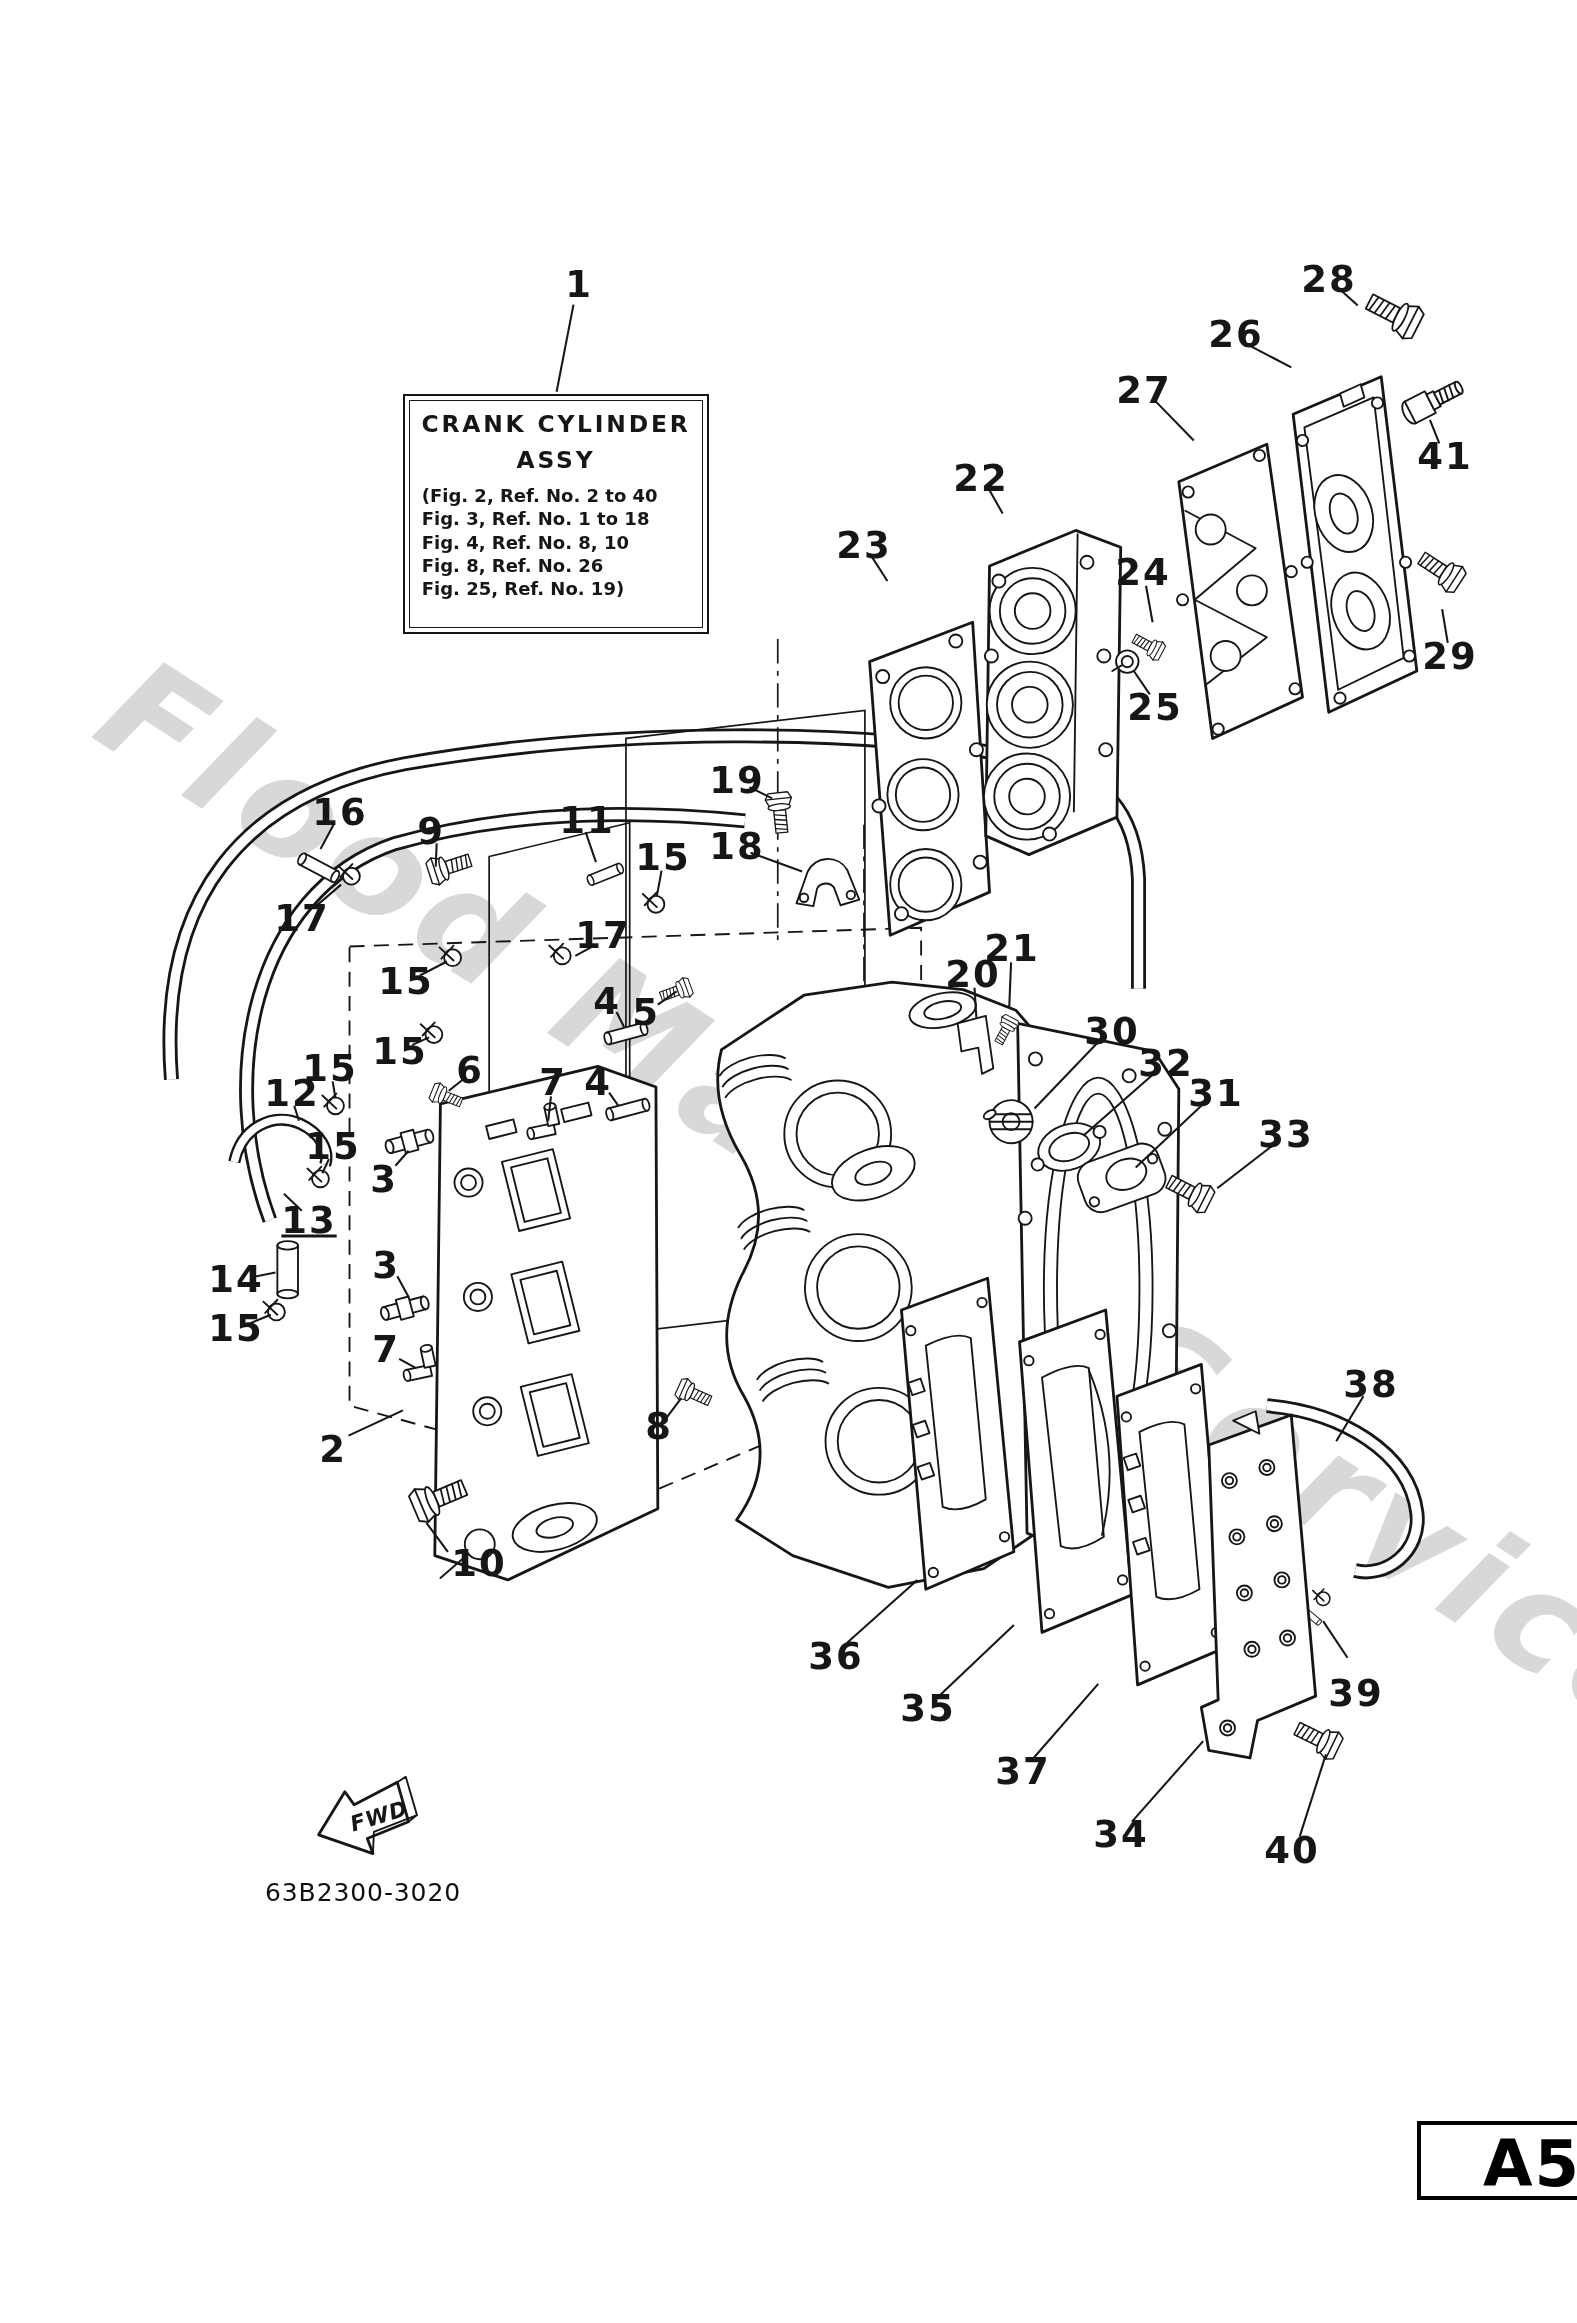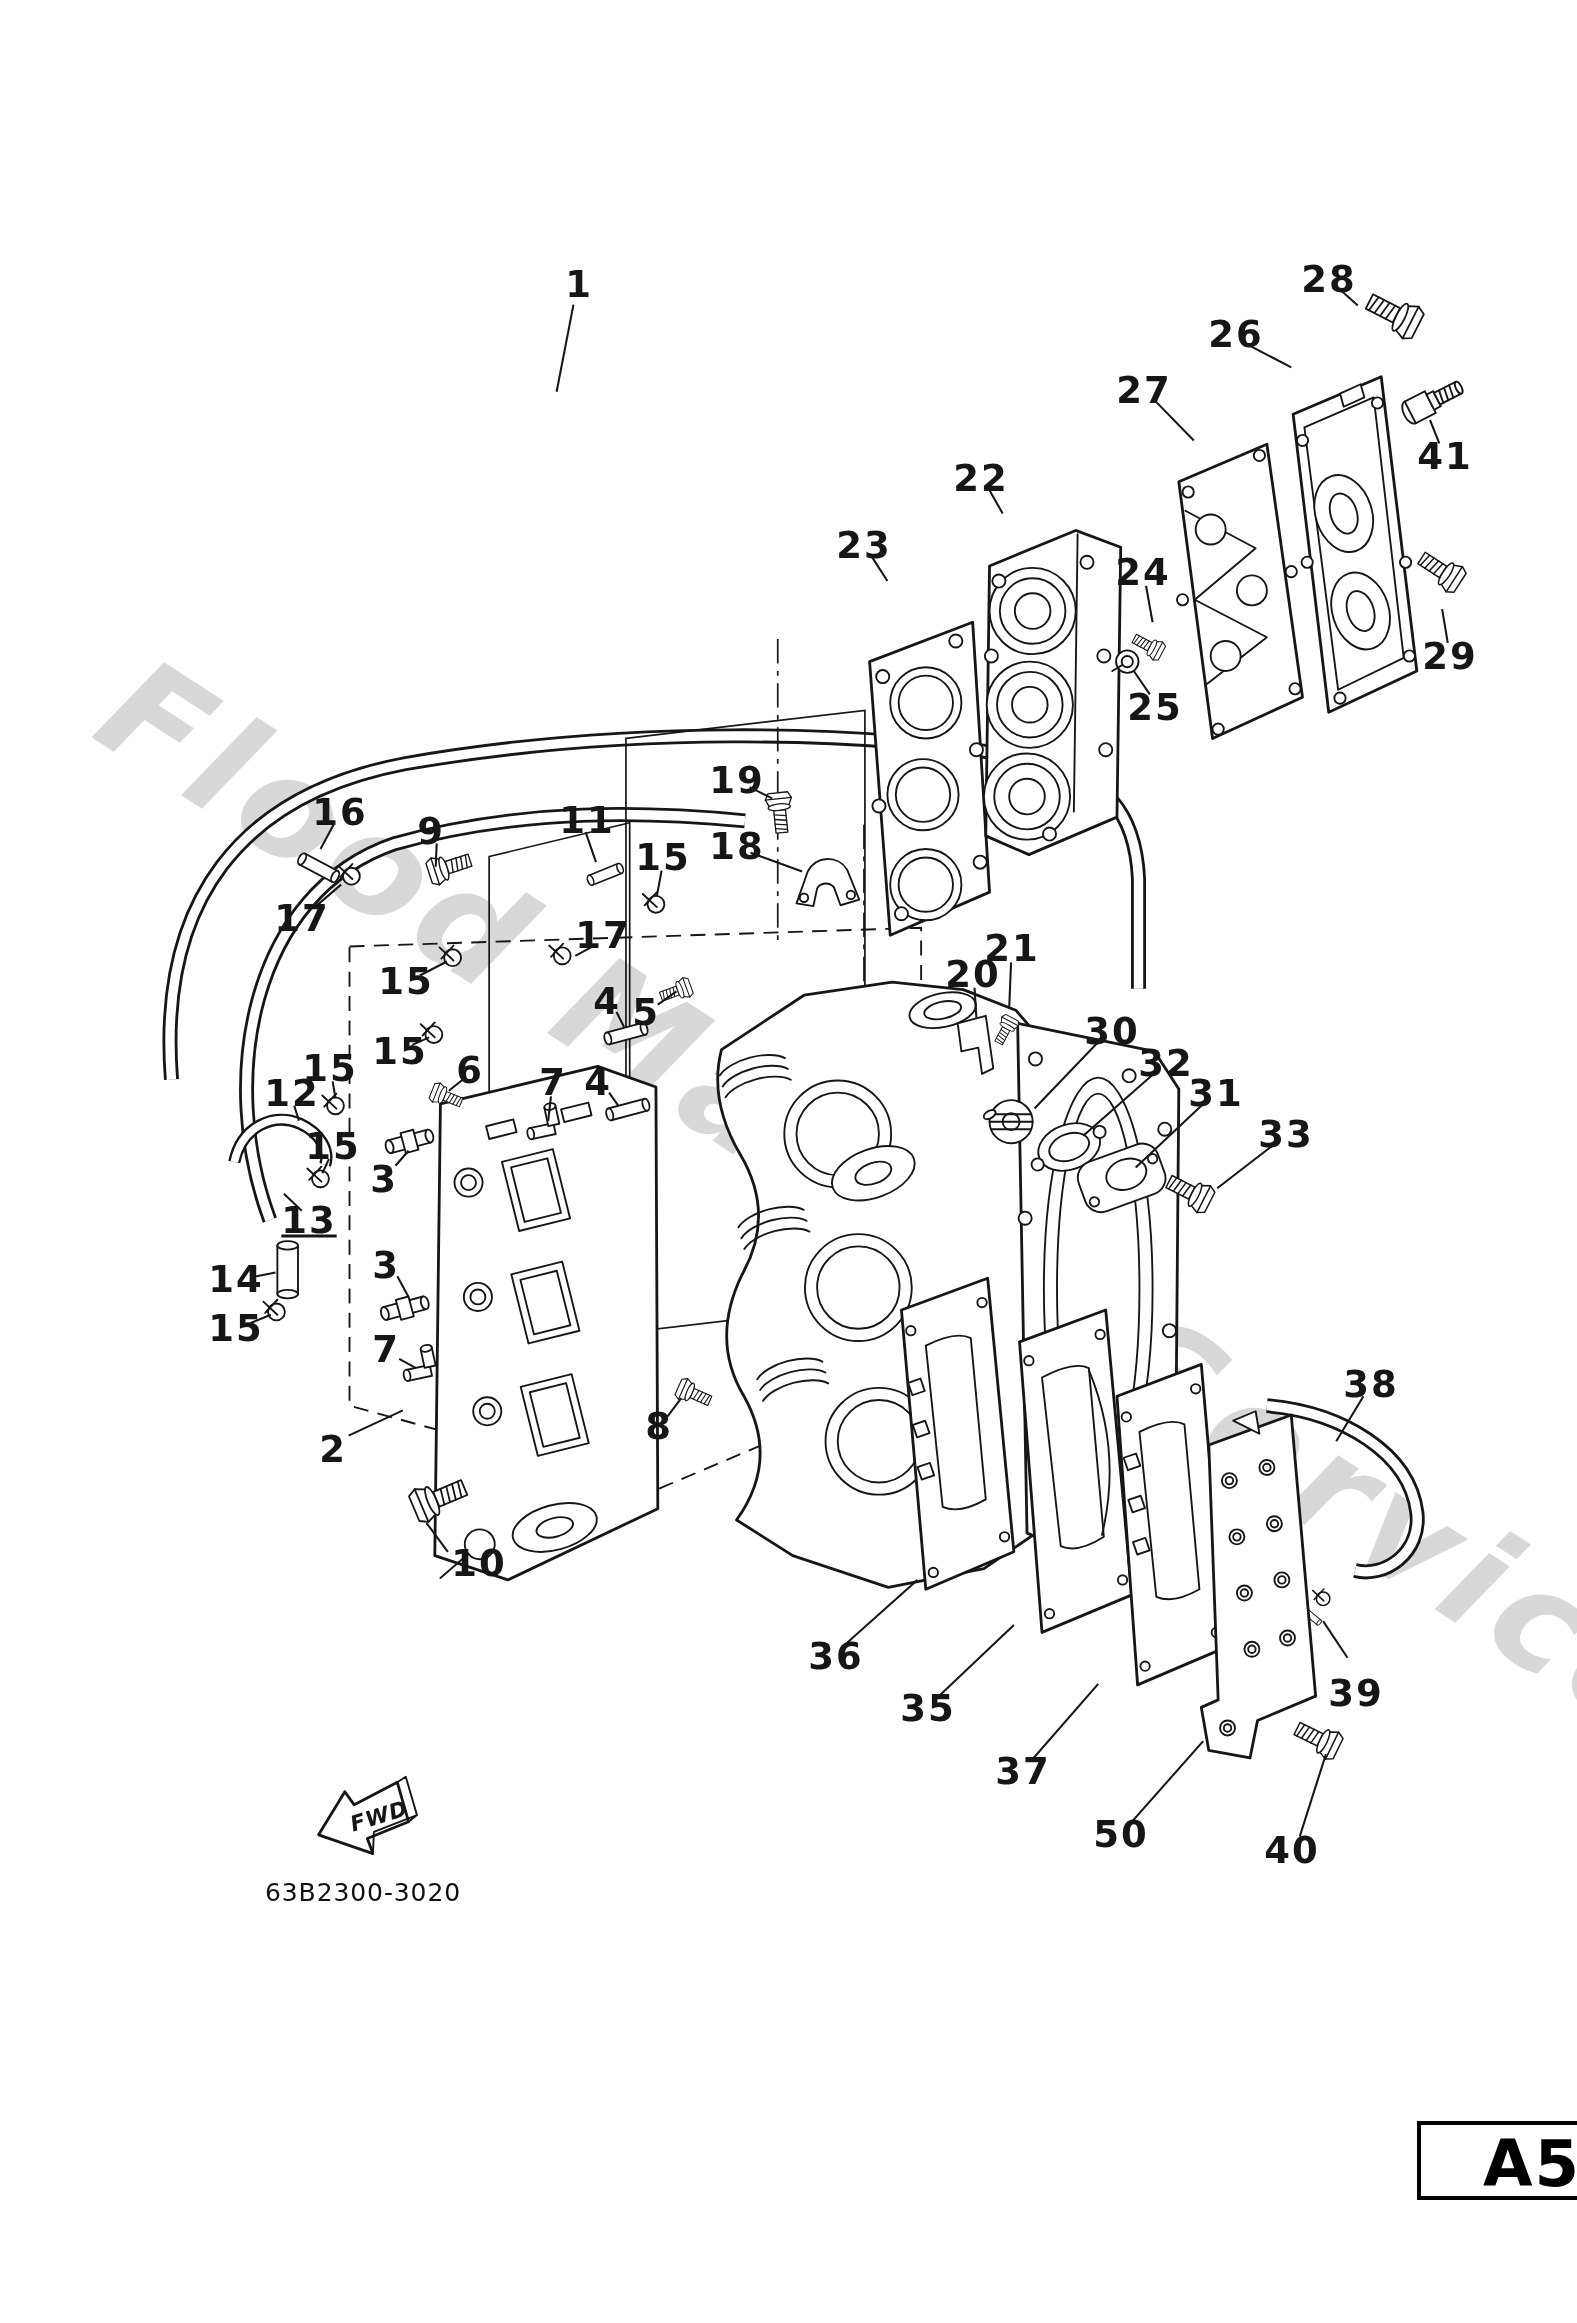--- a/index.html
+++ b/index.html
@@ -537,30 +537,43 @@
       <div class="callout" style="left: 1143px; top: 572px;">24</div>
       <div class="callout" style="left: 1155px; top: 707px; text-align: right;">25</div>
       <div class="callout" style="left: 1236px; top: 334px;">26</div>
       <div class="callout" style="left: 1144px; top: 390px;">27</div>
       <div class="callout" style="left: 1329px; top: 279px;">28</div>
       <div class="callout" style="left: 1450px; top: 656px;">29</div>
       <div class="callout" style="left: 1112px; top: 1031px;">30</div>
       <div class="callout" style="left: 1216px; top: 1093px;">31</div>
       <div class="callout" style="left: 1166px; top: 1063px;">32</div>
       <div class="callout" style="left: 1286px; top: 1134px;">33</div>
-      <div class="callout" style="left: 1121px; top: 1834px;">50</div>
+      <div class="callout" style="left: 1121px; top: 1834px;">34</div>
       <div class="callout" style="left: 928px; top: 1708px;">35</div>
       <div class="callout" style="left: 836px; top: 1656px;">36</div>
       <div class="callout" style="left: 1023px; top: 1771px;">37</div>
       <div class="callout" style="left: 1371px; top: 1384px;">38</div>
       <div class="callout" style="left: 1356px; top: 1693px;">39</div>
       <div class="callout" style="left: 1292px; top: 1850px;">40</div>
       <div class="callout" style="left: 1445px; top: 456px;">41</div>
     </div>
 
+<div id="info-box">
+  <div class="inner">
+    <div id="info-title">CRANK CYLINDER</div>
+    <div id="info-subtitle">ASSY</div>
+    <div id="info-refs">
+      <div class="ref-line">(Fig. 2, Ref. No. 2 to 40</div>
+      <div class="ref-line">Fig. 3, Ref. No. 1 to 18</div>
+      <div class="ref-line">Fig. 4, Ref. No. 8, 10</div>
+      <div class="ref-line">Fig. 8, Ref. No. 26</div>
+      <div class="ref-line">Fig. 25, Ref. No. 19)</div>
+    </div>
+  </div>
+</div>
 
 <div id="fwd-label">FWD</div>
 <div id="drawing-number">63B2300-3020</div>
 
 <div id="page-tag-box">
   <div id="page-tag">A5</div>
 </div>
 
 </div>
 

